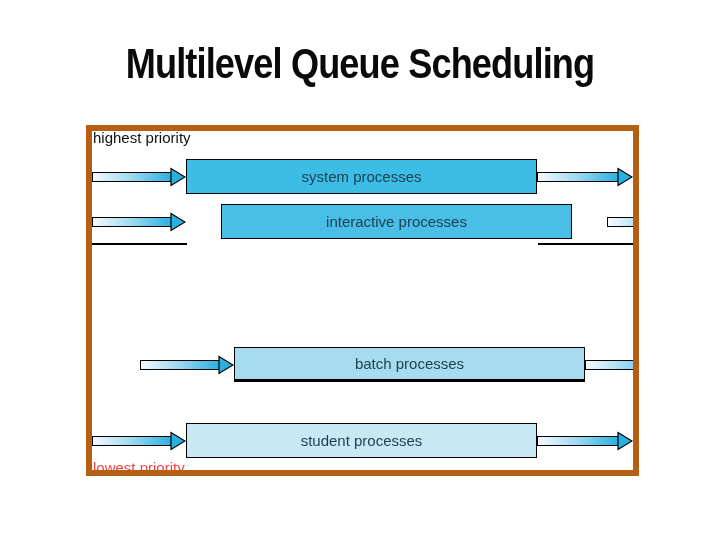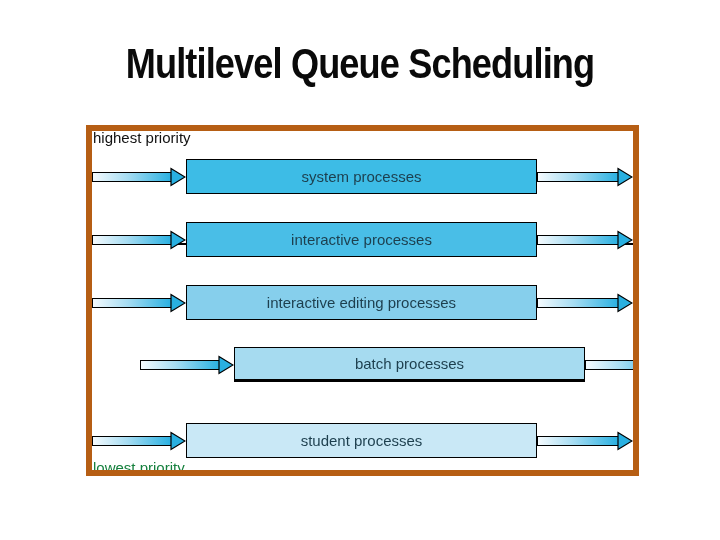--- a/index.html
+++ b/index.html
@@ -60,21 +60,21 @@
   
   .qrow {
     position: absolute;
     left: 0;
     width: 627px;
     height: 35px;
     display: flex;
     align-items: center;
   }
   .qrow-0 { top: 28px; }
-  .qrow-1 { top: 91px; }
+  .qrow-1 { top: 73px; gap: 35px; }
   .qrow-2 { top: 154px; }
   .qrow-3 { top: 216px; padding-left: 48px; }
   .qrow-4 { top: 292px; }
 
   .arrow-svg { flex: none; display: block; }
 
   .qbox {
     flex: none;
     width: 351px;
     height: 35px;
@@ -145,33 +145,20 @@
         </svg>
         <div class="qbox" style="background: rgb(73, 190, 231);">
           <span class="qbox-label">interactive processes</span>
         </div>
         <svg class="arrow-svg" width="96" height="20">
           <rect x="0.5" y="5.5" width="81" height="9" fill="url(#agrad)" stroke="#000" stroke-width="1"></rect>
           <polygon class="head-poly" points="81,1.5 95,10 81,18.5" stroke="#000" stroke-width="1.2" fill="#29b0e1"></polygon>
         </svg>
       </div>
 
-      <div class="qrow qrow-2">
-        <svg class="arrow-svg" width="94" height="20">
-          <rect x="0.5" y="5.5" width="79" height="9" fill="url(#agrad)" stroke="#000" stroke-width="1"></rect>
-          <polygon class="head-poly" points="79,1.5 93,10 79,18.5" stroke="#000" stroke-width="1.2" fill="#29b0e1"></polygon>
-        </svg>
-        <div class="qbox" style="background: rgb(134, 207, 236);">
-          <span class="qbox-label">interactive editing processes</span>
-        </div>
-        <svg class="arrow-svg" width="96" height="20">
-          <rect x="0.5" y="5.5" width="81" height="9" fill="url(#agrad)" stroke="#000" stroke-width="1"></rect>
-          <polygon class="head-poly" points="81,1.5 95,10 81,18.5" stroke="#000" stroke-width="1.2" fill="#29b0e1"></polygon>
-        </svg>
-      </div>
 
       <div class="qrow qrow-3">
         <svg class="arrow-svg" width="94" height="20">
           <rect x="0.5" y="5.5" width="79" height="9" fill="url(#agrad)" stroke="#000" stroke-width="1"></rect>
           <polygon class="head-poly" points="79,1.5 93,10 79,18.5" stroke="#000" stroke-width="1.2" fill="#29b0e1"></polygon>
         </svg>
         <div class="qbox qbox-thick-bottom" style="background: rgb(166, 219, 240);">
           <span class="qbox-label">batch processes</span>
         </div>
         <svg class="arrow-svg" width="96" height="20">
@@ -187,17 +174,17 @@
         </svg>
         <div class="qbox" style="background: rgb(201, 232, 246);">
           <span class="qbox-label">student processes</span>
         </div>
         <svg class="arrow-svg" width="96" height="20">
           <rect x="0.5" y="5.5" width="81" height="9" fill="url(#agrad)" stroke="#000" stroke-width="1"></rect>
           <polygon class="head-poly" points="81,1.5 95,10 81,18.5" stroke="#000" stroke-width="1.2" fill="#29b0e1"></polygon>
         </svg>
       </div>
 
-      <div class="prio-label prio-bottom" style="color: #15803d;">lowest priority</div>
+      <div class="prio-label prio-bottom" style="color: #ef4444;">lowest priority</div>
 
     </div>
   </div>
 </div>
 
 </body></html>

